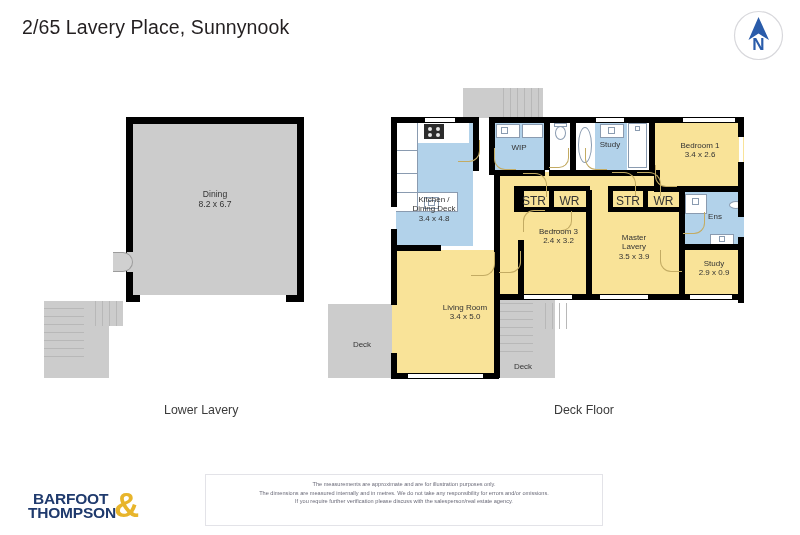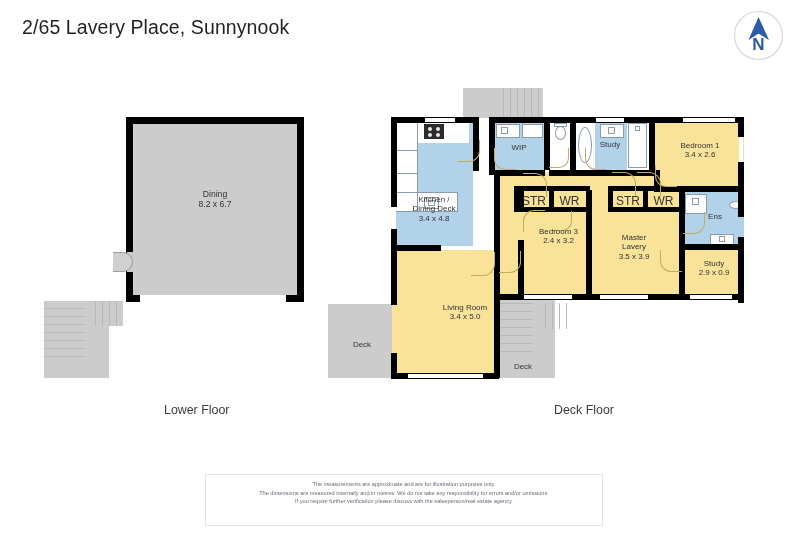--- a/index.html
+++ b/index.html
@@ -153,21 +153,21 @@
       <div class="stairline-g" style="left:95px; top:301px; width:1.1px; height:25px;"></div>
       <div class="stairline-g" style="left:102px; top:301px; width:1.1px; height:25px;"></div>
       <div class="stairline-g" style="left:109px; top:301px; width:1.1px; height:25px;"></div>
       <div class="stairline-g" style="left:116px; top:301px; width:1.1px; height:25px;"></div>
 
       <div class="room-label rl-10" style="left:175px; top:189px; width:80px;">
         <div>Dining</div>
         <div>8.2 x 6.7</div>
       </div>
 
-      <div class="floor-caption" style="left:164px; top:403px;">Lower Floor</div>
+      <div class="floor-caption" style="left:164px; top:403px;">Lower Lavery</div>
     </div>
 
     <div>
 
       <div class="shape fill-gray" style="left:328px; top:304px; width:69px; height:74px;"></div>
       <div class="shape fill-gray" style="left:493px; top:294px; width:62px; height:84px;"></div>
 
       <div class="shape fill-grayd" style="left:545px; top:303px; width:8px; height:0px;"></div>
       <div class="stairline-g" style="left:493px; top:303px; width:40px; height:1.1px;"></div>
       <div class="stairline-g" style="left:493px; top:311px; width:40px; height:1.1px;"></div>
@@ -394,14 +394,19 @@
     </div>
 
   </div>
 
   <div id="disclaimer-box">
     <div class="disclaimer-line">The measurements are approximate and are for illustration purposes only.</div>
     <div class="disclaimer-line">The dimensions are measured internally and in metres. We do not take any responsibility for errors and/or omissions.</div>
     <div class="disclaimer-line">If you require further verification please discuss with the salesperson/real estate agency.</div>
   </div>
 
+  <div id="logo">
+    <div class="logo-word" id="logo-barfoot">BARFOOT</div>
+    <div class="logo-word" id="logo-thompson">THOMPSON</div>
+    <div id="logo-amp">&amp;</div>
+  </div>
 
 </div>
 
 </body></html>

